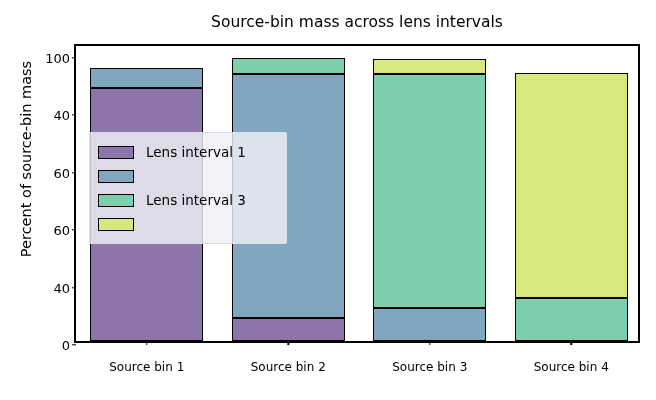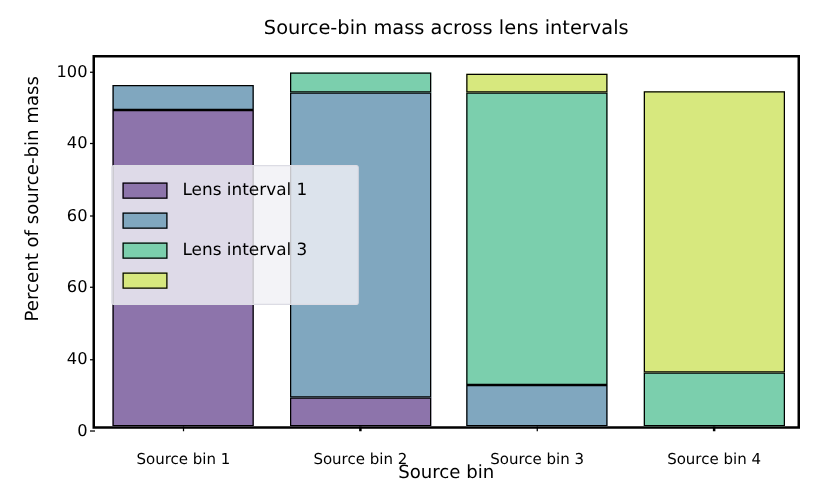--- a/index.html
+++ b/index.html
@@ -157,21 +157,20 @@
   }
 </style>
 </head>
 <body>
 
 <div id="figure">
 
   <div id="chart-title">Source-bin mass across lens intervals</div>
 
   <div id="ylabel">Percent of source-bin mass</div>
-  <div id="xlabel">Source bin</div>
 
   <div id="plot-area">
     <div id="plot-inner">
       <div id="y-axis-ticks">
           <div class="ytick" style="top: 299px;">0</div>
           <div class="ytick-mark" style="top: 299px;"></div>
           <div class="ytick" style="top: 241.5px;">40</div>
           <div class="ytick-mark" style="top: 241.5px;"></div>
           <div class="ytick" style="top: 184px;">60</div>
           <div class="ytick-mark" style="top: 184px;"></div>

